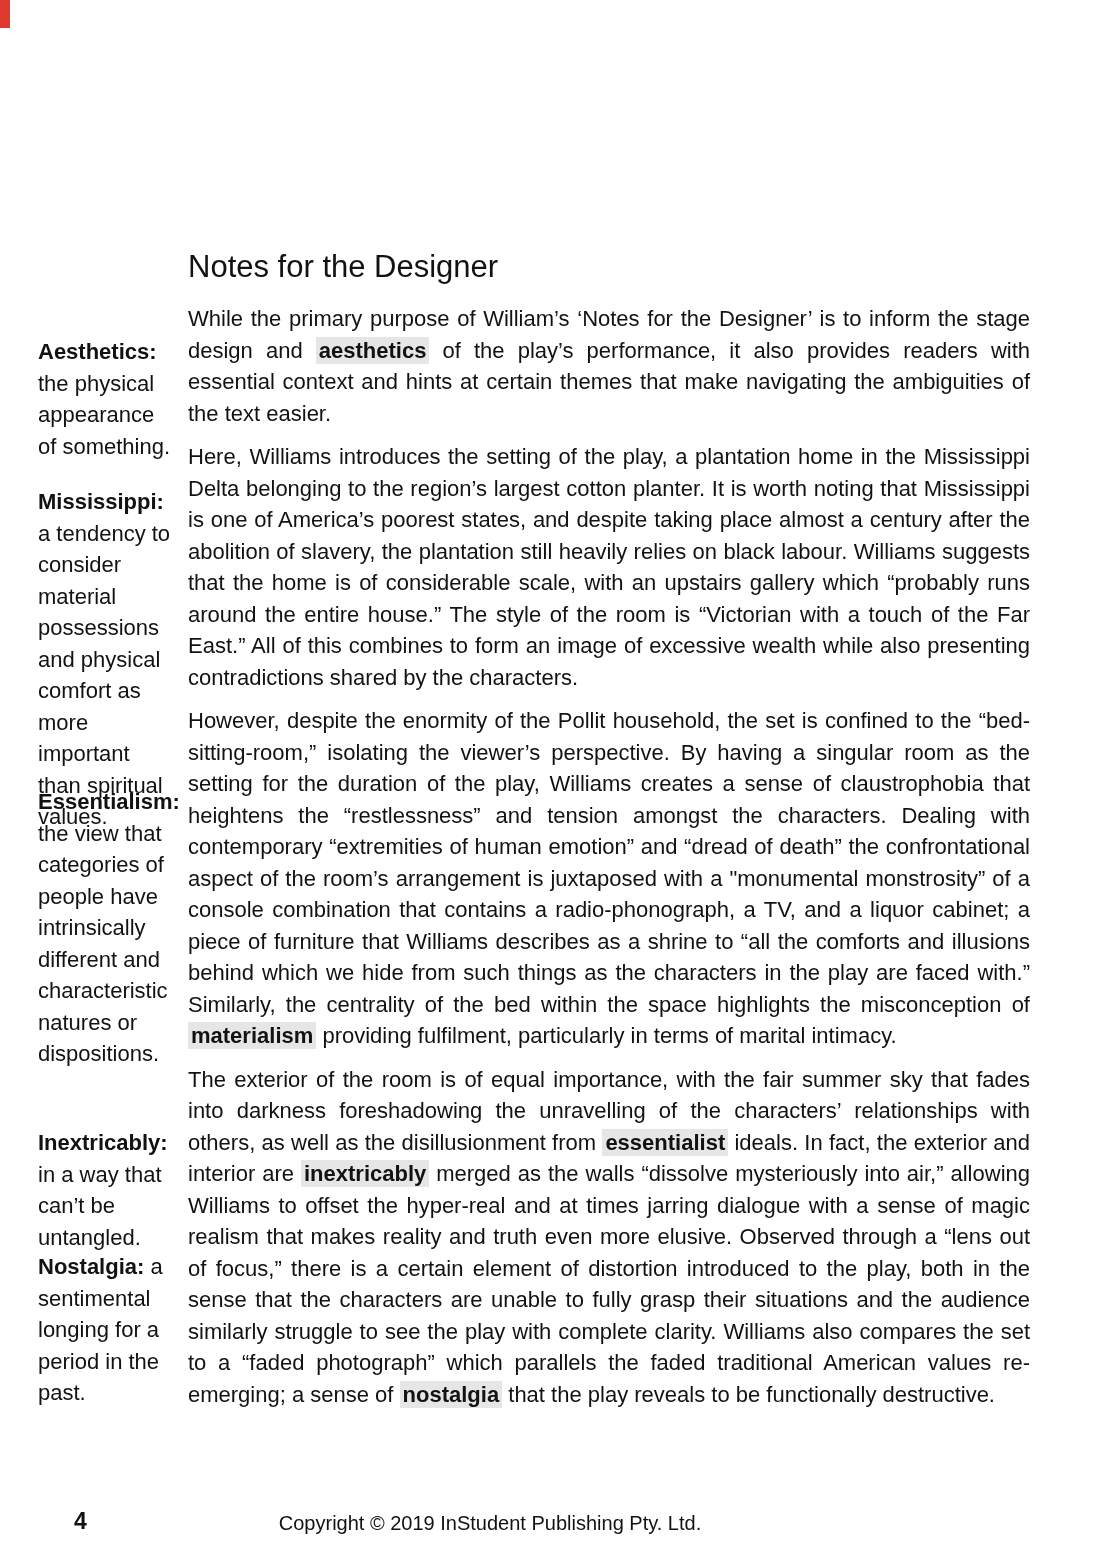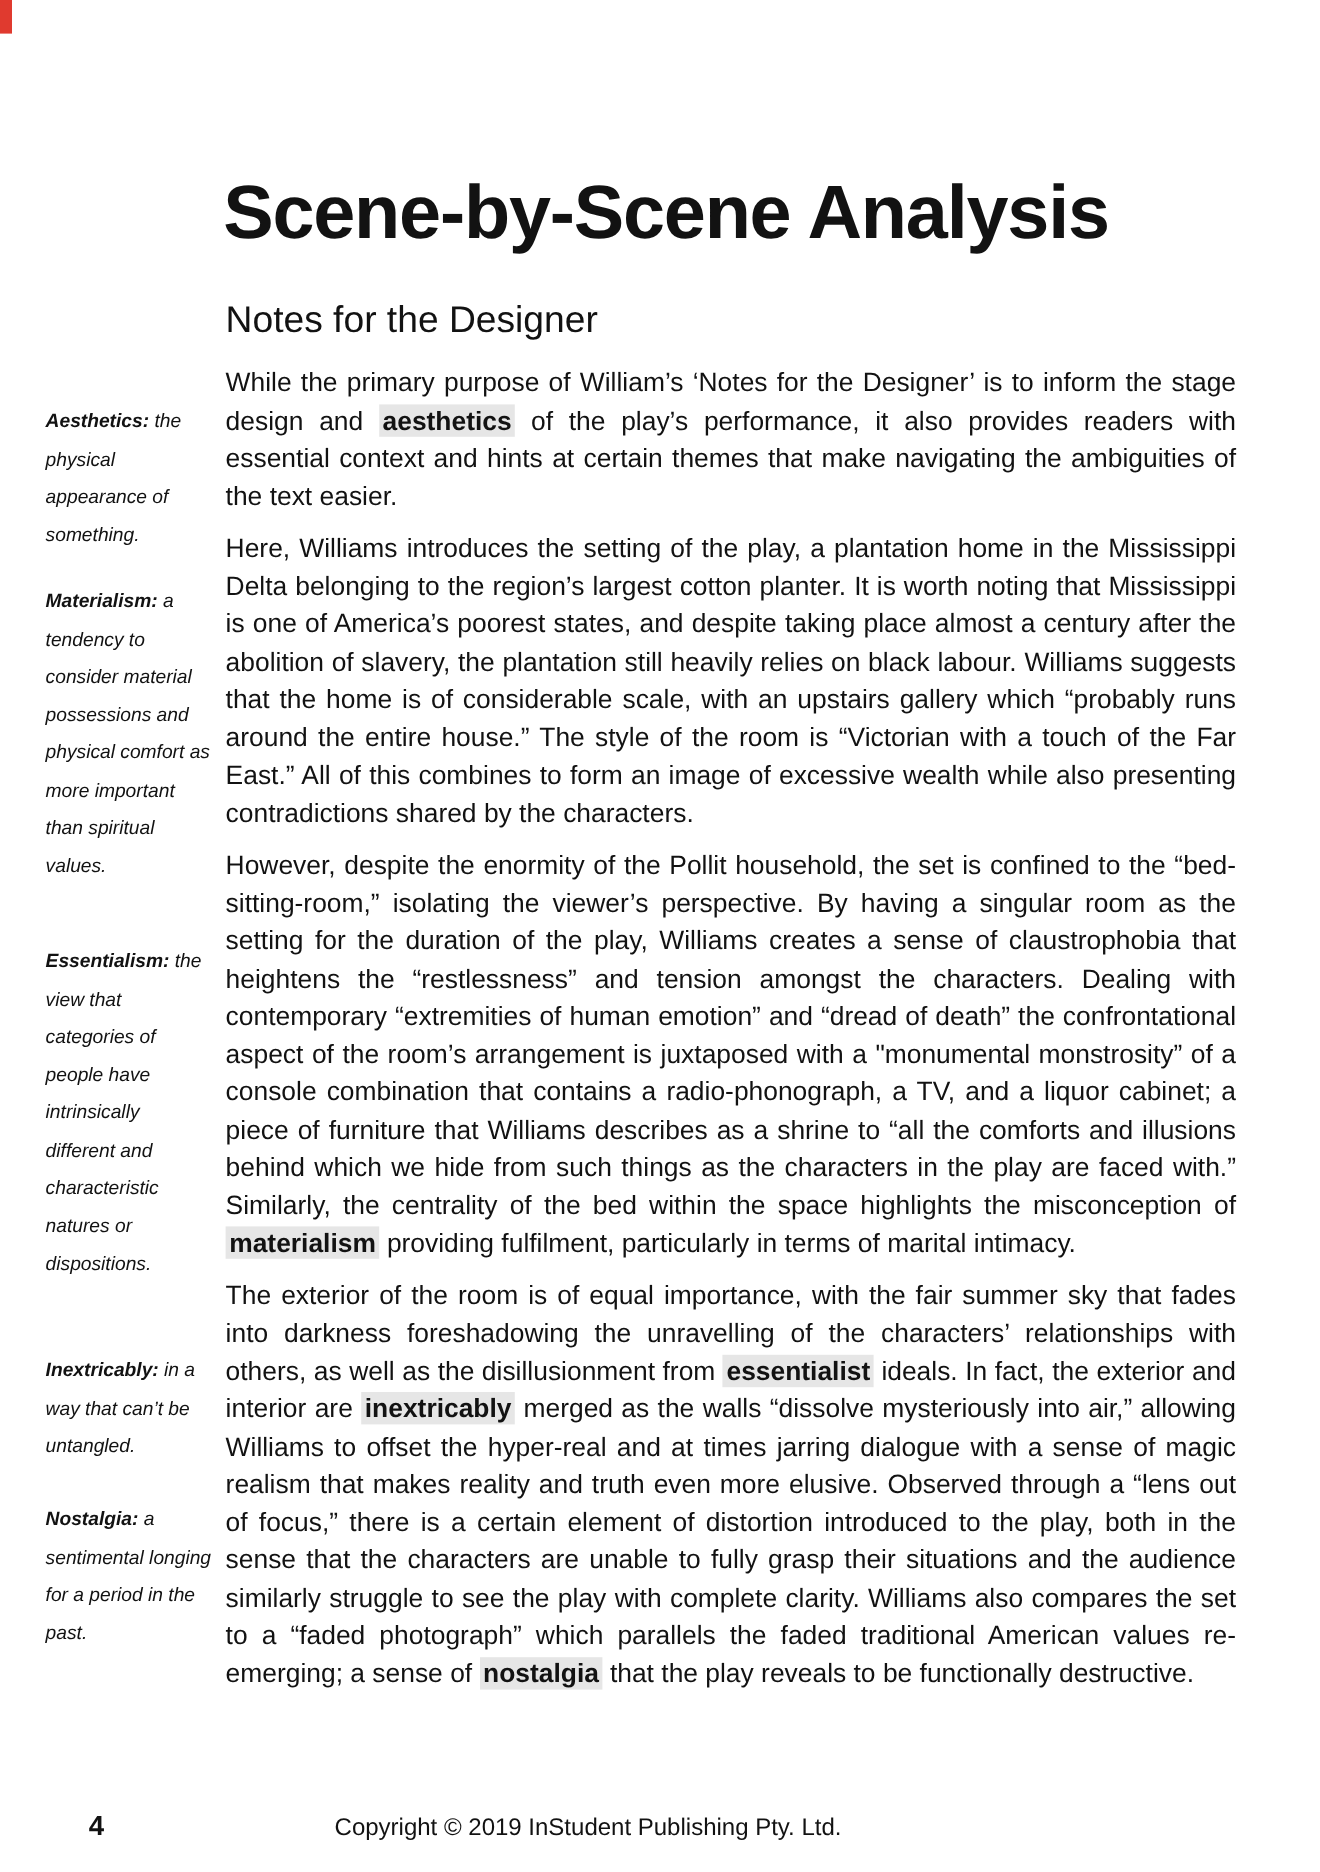--- a/index.html
+++ b/index.html
@@ -47,50 +47,48 @@
     color:var(--ink);
   }
   .hl{
     font-weight:bold;
     background:var(--highlight);
     padding:1px 3px;
     margin-top:23px;
   }
   .margin-note{
     position:absolute;left:38px;width:138px;
-    font-size:16px;line-height:31.5px;
+    font-size:22px;line-height:31.5px;
     color:var(--ink);
-    font-style:italic;
   }
   .margin-note b{font-weight:bold;}
   .footer-pagenum{
     position:absolute;left:74px;top:1508px;
     font-size:23px;font-weight:bold;
   }
   .footer-copyright{
     position:absolute;left:0;top:1512px;width:980px;
     text-align:center;
     font-size:20px;
   }
 </style>
 </head>
 <body>
 
 <div class="page">
 
   <div class="corner-mark"></div>
 
 
-  <h1 class="page-title">Scene-by-Scene Analysis</h1>
 
   <h2 class="subheading">Notes for the Designer</h2>
 
   <aside id="margin-col">
       <div class="margin-note" style="top: 336px;"><b>Aesthetics:</b> the physical appearance of something.</div>
-      <div class="margin-note" style="top: 486px;"><b>Materialism:</b> a tendency to consider material possessions and physical comfort as more important than spiritual values.</div>
+      <div class="margin-note" style="top: 486px;"><b>Mississippi:</b> a tendency to consider material possessions and physical comfort as more important than spiritual values.</div>
       <div class="margin-note" style="top: 786px;"><b>Essentialism:</b> the view that categories of people have intrinsically different and characteristic natures or dispositions.</div>
       <div class="margin-note" style="top: 1127px;"><b>Inextricably:</b> in a way that can’t be untangled.</div>
       <div class="margin-note" style="top: 1251px;"><b>Nostalgia:</b> a sentimental longing for a period in the past.</div>
     </aside>
 
   <main class="body-col" id="paragraphs">
       <p><span>While the primary purpose of William’s ‘Notes for the Designer’ is to inform the stage design and </span><span class="hl">aesthetics</span><span> of the play’s performance, it also provides readers with essential context and hints at certain themes that make navigating the ambiguities of the text easier.</span></p>
       <p><span>Here, Williams introduces the setting of the play, a plantation home in the Mississippi Delta belonging to the region’s largest cotton planter. It is worth noting that Mississippi is one of America’s poorest states, and despite taking place almost a century after the abolition of slavery, the plantation still heavily relies on black labour. Williams suggests that the home is of considerable scale, with an upstairs gallery which “probably runs around the entire house.” The style of the room is “Victorian with a touch of the Far East.” All of this combines to form an image of excessive wealth while also presenting contradictions shared by the characters.</span></p>
       <p><span>However, despite the enormity of the Pollit household, the set is confined to the “bed-sitting-room,” isolating the viewer’s perspective. By having a singular room as the setting for the duration of the play, Williams creates a sense of claustrophobia that heightens the “restlessness” and tension amongst the characters. Dealing with contemporary “extremities of human emotion” and “dread of death” the confrontational aspect of the room’s arrangement is juxtaposed with a "monumental monstrosity” of a console combination that contains a radio-phonograph, a TV, and a liquor cabinet; a piece of furniture that Williams describes as a shrine to “all the comforts and illusions behind which we hide from such things as the characters in the play are faced with.” Similarly, the centrality of the bed within the space highlights the misconception of </span><span class="hl">materialism</span><span> providing fulfilment, particularly in terms of marital intimacy.</span></p>
       <p><span>The exterior of the room is of equal importance, with the fair summer sky that fades into darkness foreshadowing the unravelling of the characters’ relationships with others, as well as the disillusionment from </span><span class="hl">essentialist</span><span> ideals.  In fact, the exterior and interior are </span><span class="hl">inextricably</span><span> merged as the walls “dissolve mysteriously into air,” allowing Williams to offset the hyper-real and at times jarring dialogue with a sense of magic realism that makes reality and truth even more elusive. Observed through a “lens out of focus,” there is a certain element of distortion introduced to the play, both in the sense that the characters are unable to fully grasp their situations and the audience similarly struggle to see the play with complete clarity. Williams also compares the set to a “faded photograph” which parallels the faded traditional American values re-emerging; a sense of </span><span class="hl">nostalgia</span><span> that the play reveals to be functionally destructive.</span></p>

